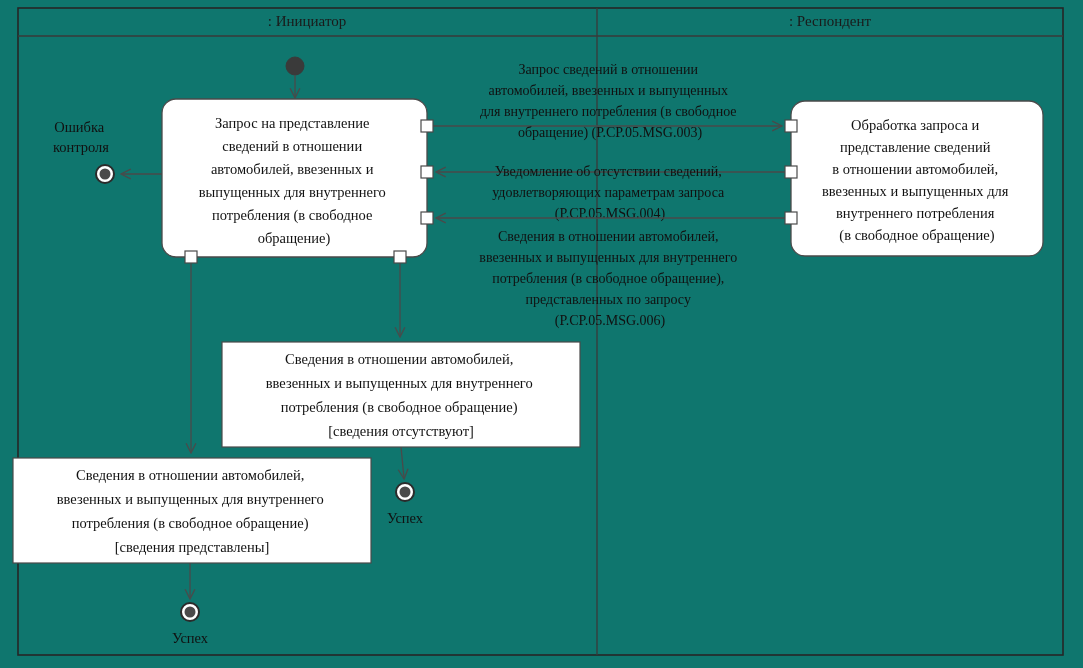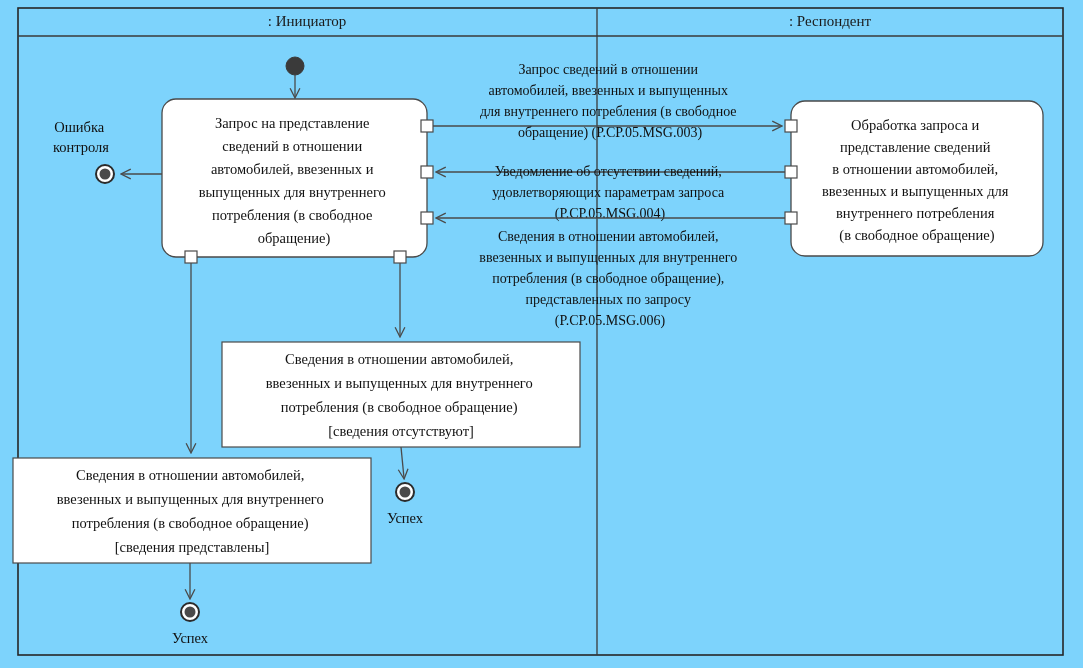--- a/index.html
+++ b/index.html
@@ -9,21 +9,21 @@
   }
   body {
     font-family: "Liberation Serif", "DejaVu Serif", serif;
     color: #1a1a1a;
   }
   #canvas {
     position: relative;
     width: 1083px;
     height: 668px;
     overflow: hidden;
-    background: #7dd3fc;
+    background: #0f766e;
   }
   svg#diagram {
     position: absolute;
     top: 0;
     left: 0;
     width: 1083px;
     height: 668px;
   }
   .lane-title {
     font-family: "Liberation Serif", "DejaVu Serif", serif;

